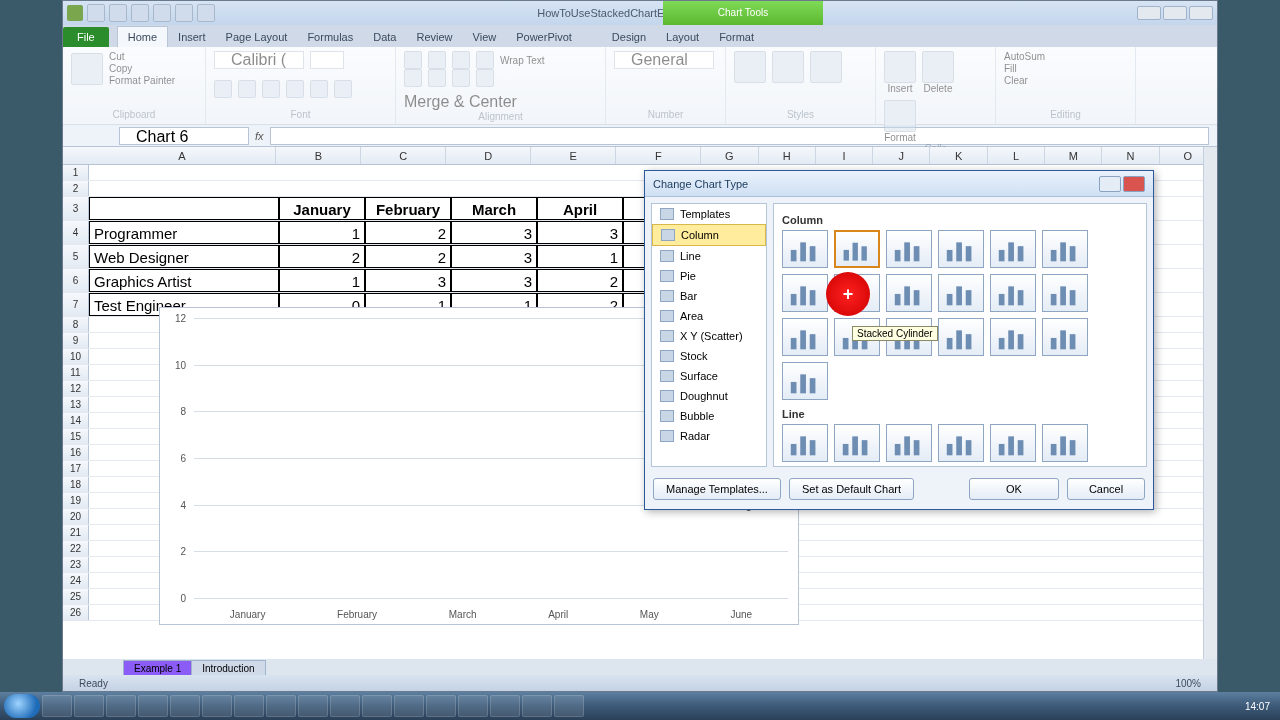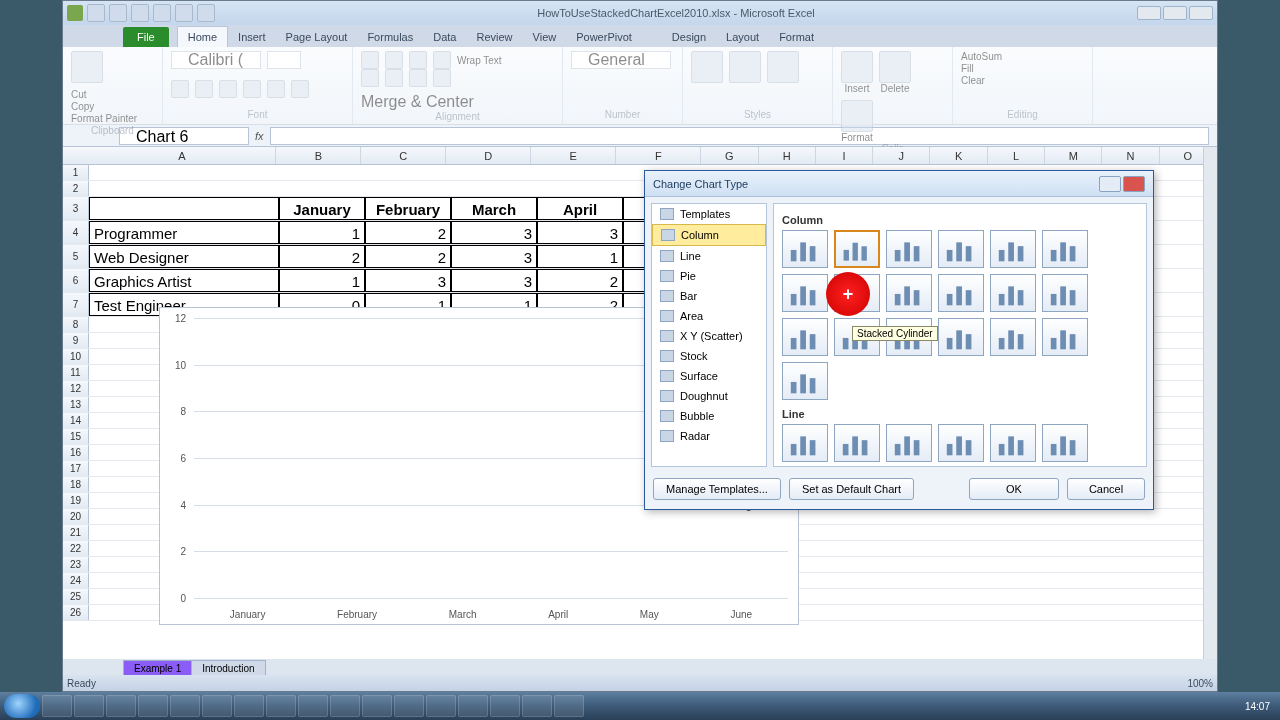--- a/index.html
+++ b/index.html
@@ -10,21 +10,21 @@
 .qat { display: flex; gap: 4px; align-items: center; }
 .qat-icon { width: 16px; height: 16px; background: #7aa64e; border-radius: 2px; }
 .titlebar .title { flex: 1; text-align: center; color: #4a5a6a; }
 .winbtns { display: flex; gap: 2px; }
 .winbtn { width: 24px; height: 14px; background: #e4e9f0; border: 1px solid #9fb4cc; border-radius: 2px; }
 
 
 .charttools { position: absolute; top: 0; left: 600px; width: 160px; height: 24px; background: linear-gradient(#7ed957, #5cb82e); color: #fff; text-align: center; line-height: 24px; font-size: 10px; }
 
 
-.ribbontabs { height: 22px; display: flex; align-items: flex-end; background: #cfd9e8; padding-left: 60px; }
+.ribbontabs { height: 22px; display: flex; align-items: flex-end; background: #cfd9e8; }
 .rtab { padding: 4px 10px; font-size: 11px; color: #3b4a5c; cursor: pointer; }
 .rtab.file { background: #2a8c2a; color: #fff; border-radius: 2px 2px 0 0; margin-right: 8px; padding: 4px 14px; }
 .rtab.active { background: #f4f7fb; border: 1px solid #b9c6d8; border-bottom: none; }
 
 
 .ribbon { height: 78px; background: linear-gradient(#f6f9fd, #e3ebf5); border-bottom: 1px solid #a9b9cc; display: flex; opacity: .45; }
 .rgroup { border-right: 1px solid #c3cfde; padding: 4px 8px; display: flex; flex-direction: column; justify-content: space-between; }
 .rgroup .label { font-size: 10px; color: #6b7a8c; text-align: center; }
 .ricons { display: flex; gap: 6px; align-items: center; flex-wrap: wrap; }
 .ricon { width: 18px; height: 18px; background: #d0dceb; border: 1px solid #a9b9cc; border-radius: 2px; }
@@ -93,21 +93,21 @@
 
 .cursor-spot { position: absolute; left: 826px; top: 272px; width: 44px; height: 44px; background: radial-gradient(#ff2020, #cc0000); border-radius: 50%; z-index: 999; display: flex; align-items: center; justify-content: center; color: #fff; font-weight: bold; font-size: 18px; }
 .tooltip { position: absolute; left: 852px; top: 326px; background: #ffffe1; border: 1px solid #8a8a66; padding: 1px 4px; font-size: 10px; z-index: 1000; }
 
 
 .sheettabs { position: absolute; bottom: 14px; left: 0; right: 0; height: 18px; background: #dde5ef; display: flex; align-items: center; padding-left: 60px; font-size: 10px; }
 .stab { padding: 2px 10px; background: #8b5cf6; border: 1px solid #9fb4cc; border-bottom: none; margin-right: -1px; }
 .stab.inactive { background: #cfd9e8; }
 
 
-.statusbar { position: absolute; bottom: 0; left: 0; right: 0; height: 16px; background: linear-gradient(#d9e3f0, #c4d2e4); font-size: 10px; color: #3a4a5c; padding: 0 4px; display: flex; align-items: center; justify-content: space-between; }
+.statusbar { position: absolute; bottom: 0; left: 0; right: 0; height: 16px; background: linear-gradient(#d9e3f0, #c4d2e4); font-size: 10px; color: #3a4a5c; padding: 0 16px; display: flex; align-items: center; justify-content: space-between; }
 
 body { height: 720px; }
 .excelwin { position: absolute; top: 0; left: 62px; right: 62px; bottom: 28px; background: #fff; border: 1px solid #6a7a8c; }
 .desktop { position: absolute; inset: 0; background: #3a5a6a; }
 .tbar { position: absolute; bottom: 0; left: 0; right: 0; height: 28px; background: linear-gradient(#5d7fa0 0%, #3d5a78 50%, #2a4058 100%); display: flex; align-items: center; padding: 0 4px; gap: 2px; }
 .startorb { width: 36px; height: 24px; background: radial-gradient(circle at 40% 40%, #9fd4ff, #1e6bb8 70%); border-radius: 12px; }
 .tbtn { width: 30px; height: 22px; background: rgba(255,255,255,.1); border: 1px solid rgba(255,255,255,.15); border-radius: 2px; }
 .clock { margin-left: auto; color: #fff; font-size: 10px; padding: 0 6px; }
 
 .scrollstub { position: absolute; right: 0; top: 0; bottom: 0; width: 14px; background: #e4e9f0; border-left: 1px solid #c3cfde; }
@@ -129,38 +129,39 @@
         <div class="ricon"></div>
         <div class="ricon"></div>
       </div>
       <div class="title">HowToUseStackedChartExcel2010.xlsx - Microsoft Excel</div>
       <div class="winbtns">
         <div class="winbtn"></div>
         <div class="winbtn"></div>
         <div class="winbtn"></div>
       </div>
     </div>
+    <div class="charttools">Chart Tools</div>
 
     <div class="ribbontabs">
       <div class="rtab file">File</div>
       <div class="rtab active">Home</div>
       <div class="rtab">Insert</div>
       <div class="rtab">Page Layout</div>
       <div class="rtab">Formulas</div>
       <div class="rtab">Data</div>
       <div class="rtab">Review</div>
       <div class="rtab">View</div>
       <div class="rtab">PowerPivot</div>
       <div class="rtab" style="margin-left:20px">Design</div>
       <div class="rtab">Layout</div>
       <div class="rtab">Format</div>
     </div>
 
     <div class="ribbon">
-      <div class="rgroup" style="width:100px">
+      <div class="rgroup" style="width:143px">
         <div class="ricons">
           <div class="ricon big"></div>
           <div style="font-size:10px;line-height:12px">
             <div>Cut</div>
             <div>Copy</div>
             <div>Format Painter</div>
           </div>
         </div>
         <div class="label">Clipboard</div>
       </div>

